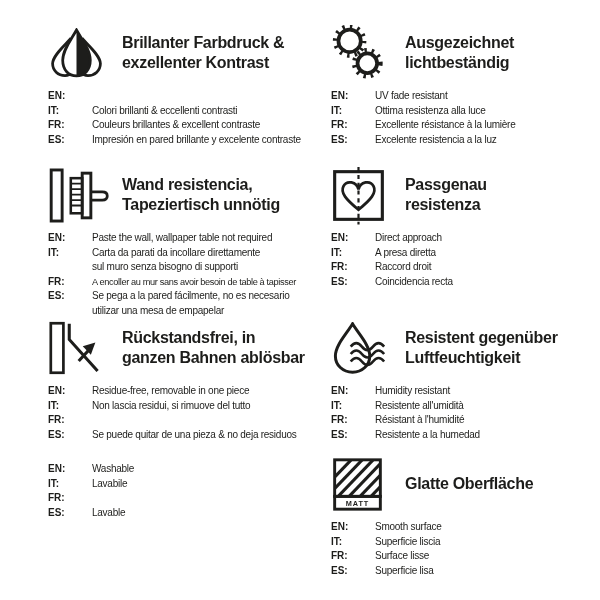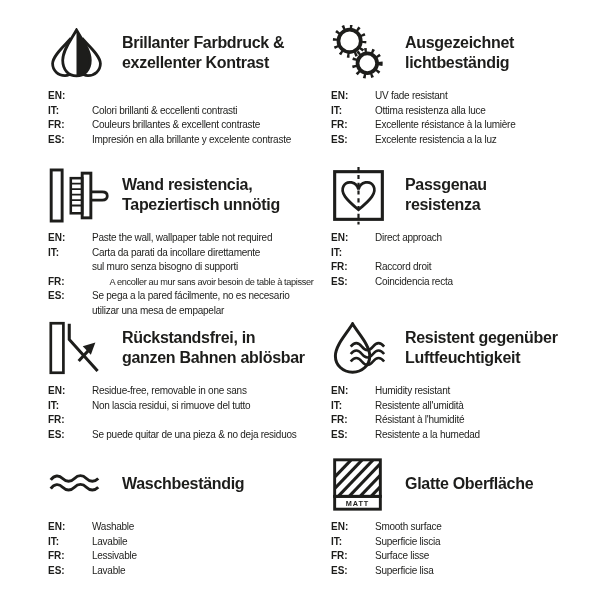--- a/index.html
+++ b/index.html
@@ -8,21 +8,21 @@
            grid-template-columns:283px 1fr; grid-template-rows:142px 153px 136px auto;border-radius:32px; }
   .block { overflow:visible; }
   .hd { display:flex; align-items:center; gap:10px; height:58px; }
   .icon-box { width:64px; flex:0 0 64px; display:flex; align-items:center; justify-content:flex-start; }
   .title { margin:0; font-size:16px; font-weight:bold; letter-spacing:-0.3px; line-height:1.26;
            white-space:pre-line; }
   .langs { margin-top:7px; }
   .lang-row { display:grid; grid-template-columns:44px 1fr; align-items:start; }
   .lang-label { font-size:10px; font-weight:bold; line-height:14.5px; }
   .lang-text { font-size:10px; letter-spacing:-0.25px; line-height:14.5px; white-space:pre-line; }
-  .lang-text.condensed { font-size:9.2px; letter-spacing:-0.35px;text-align:center; }
+  .lang-text.condensed { font-size:9.2px; letter-spacing:-0.35px; }
   svg { display:block; }
   svg .stroke { fill:none; stroke:#1d1d1b; }
   svg text { font-family:"Liberation Sans", sans-serif; fill:#1d1d1b; }
 </style>
 </head>
 <body>
 
 <div class="sheet">
 
   <section class="block">
@@ -46,21 +46,21 @@
       <div class="lang-row">
           <span class="lang-label">IT:</span>
           <span class="lang-text">Colori brillanti &amp; eccellenti contrasti</span>
         </div>
       <div class="lang-row">
           <span class="lang-label">FR:</span>
           <span class="lang-text">Couleurs brillantes &amp; excellent contraste</span>
         </div>
       <div class="lang-row">
           <span class="lang-label">ES:</span>
-          <span class="lang-text">Impresión en alla brillante y excelente contraste</span>
+          <span class="lang-text">Impresión en pared brillante y excelente contraste</span>
         </div>
     </div>
   </section>
 
   <section class="block">
     <div class="hd">
       <div class="icon-box">
         <svg viewBox="0 0 58 60" width="54" height="56">
           <circle class="stroke" stroke-width="4" cx="20" cy="17" r="12"></circle>
           <circle class="stroke" stroke-width="5" stroke-dasharray="2.6 5.5" cx="20" cy="17" r="15.5"></circle>
@@ -139,20 +139,21 @@
       <h2 class="title">Passgenau
 resistenza</h2>
     </div>
     <div class="langs">
       <div class="lang-row">
           <span class="lang-label">EN:</span>
           <span class="lang-text">Direct approach</span>
         </div>
       <div class="lang-row">
           <span class="lang-label">IT:</span>
+          <span class="lang-text">A presa diretta</span>
         </div>
       <div class="lang-row">
           <span class="lang-label">FR:</span>
           <span class="lang-text">Raccord droit</span>
         </div>
       <div class="lang-row">
           <span class="lang-label">ES:</span>
           <span class="lang-text">Coincidencia recta</span>
         </div>
     </div>
@@ -167,21 +168,21 @@
           <line class="stroke" stroke-width="3.4" x1="34" y1="44.5" x2="46" y2="31.5"></line>
           <path fill="#1d1d1b" d="M52.5 24 L38.5 28 L47.5 37.5 Z"></path>
         </svg>
       </div>
       <h2 class="title">Rückstandsfrei, in
 ganzen Bahnen ablösbar</h2>
     </div>
     <div class="langs">
       <div class="lang-row">
           <span class="lang-label">EN:</span>
-          <span class="lang-text">Residue-free, removable in one sans</span>
+          <span class="lang-text">Residue-free, removable in one piece</span>
         </div>
       <div class="lang-row">
           <span class="lang-label">IT:</span>
           <span class="lang-text">Non lascia residui, si rimuove del tutto</span>
         </div>
       <div class="lang-row">
           <span class="lang-label">FR:</span>
         </div>
       <div class="lang-row">
           <span class="lang-label">ES:</span>
@@ -217,41 +218,31 @@
           <span class="lang-text">Résistant à l'humidité</span>
         </div>
       <div class="lang-row">
           <span class="lang-label">ES:</span>
           <span class="lang-text">Resistente a la humedad</span>
         </div>
     </div>
   </section>
 
   <section class="block">
-    <div class="hd">
-      <div class="icon-box">
-        <svg viewBox="0 0 58 26" width="53" height="24">
-          <path class="stroke" stroke-width="3.2" d="M3 8.5 C7 3 12 3 16 7 C20 11 25 11 29 7 C33 3 38 3 42 7 C46 11 51 11 55 7"></path>
-          <path class="stroke" stroke-width="3.2" d="M3 18 C7 12.5 12 12.5 16 16.5 C20 20.5 25 20.5 29 16.5 C33 12.5 38 12.5 42 16.5 C46 20.5 51 20.5 55 16.5"></path>
-        </svg>
-      </div>
-      <h2 class="title">Waschbeständig</h2>
-    </div>
     <div class="langs">
       <div class="lang-row">
           <span class="lang-label">EN:</span>
           <span class="lang-text">Washable</span>
         </div>
       <div class="lang-row">
           <span class="lang-label">IT:</span>
           <span class="lang-text">Lavabile</span>
         </div>
       <div class="lang-row">
           <span class="lang-label">FR:</span>
-          <span class="lang-text">Lessivable</span>
         </div>
       <div class="lang-row">
           <span class="lang-label">ES:</span>
           <span class="lang-text">Lavable</span>
         </div>
     </div>
   </section>
 
   <section class="block">
     <div class="hd">

